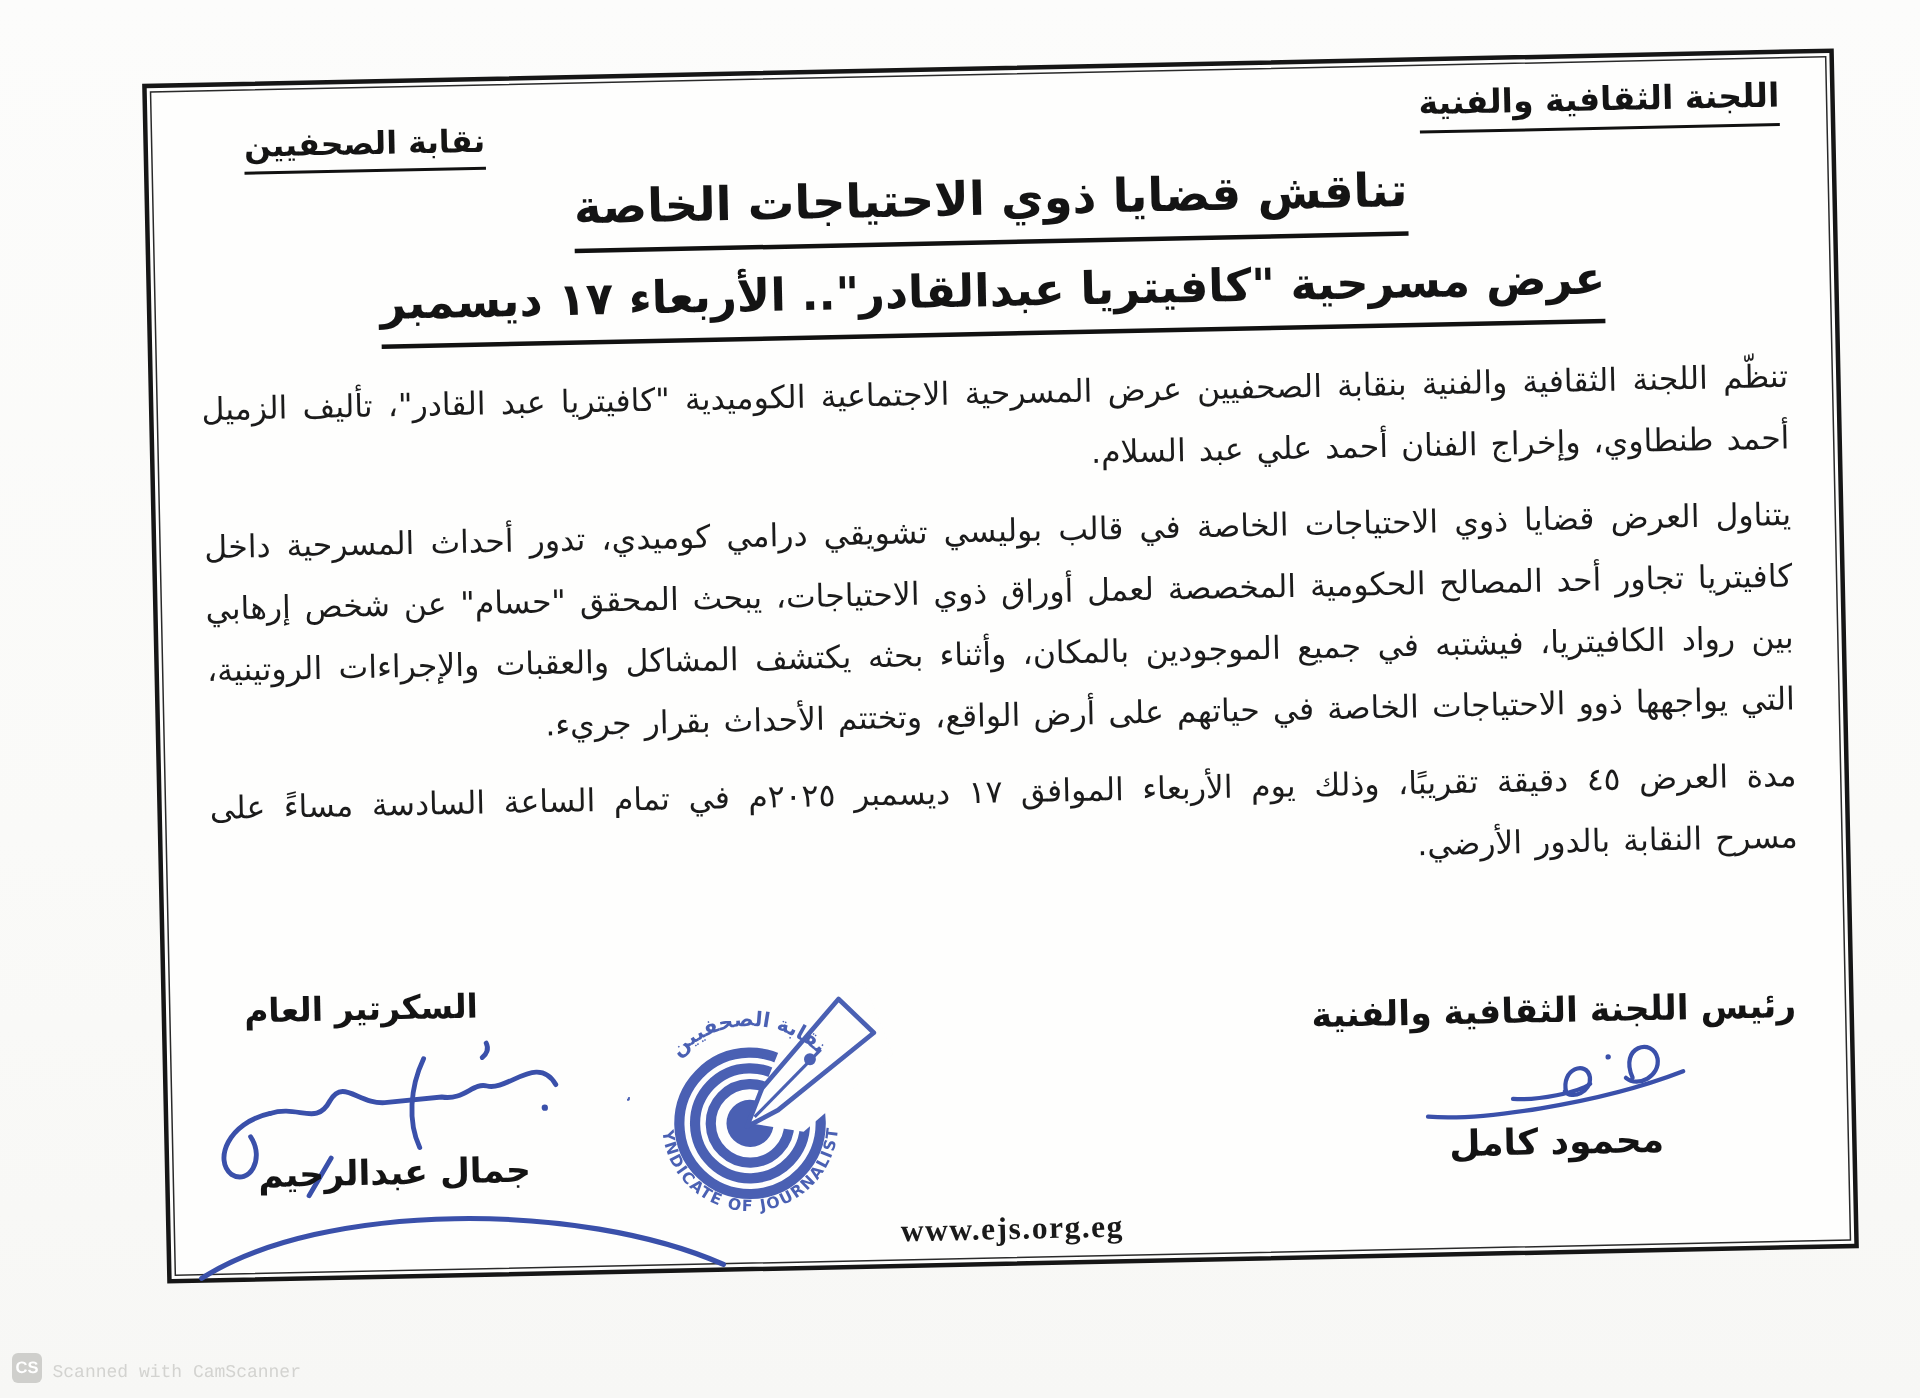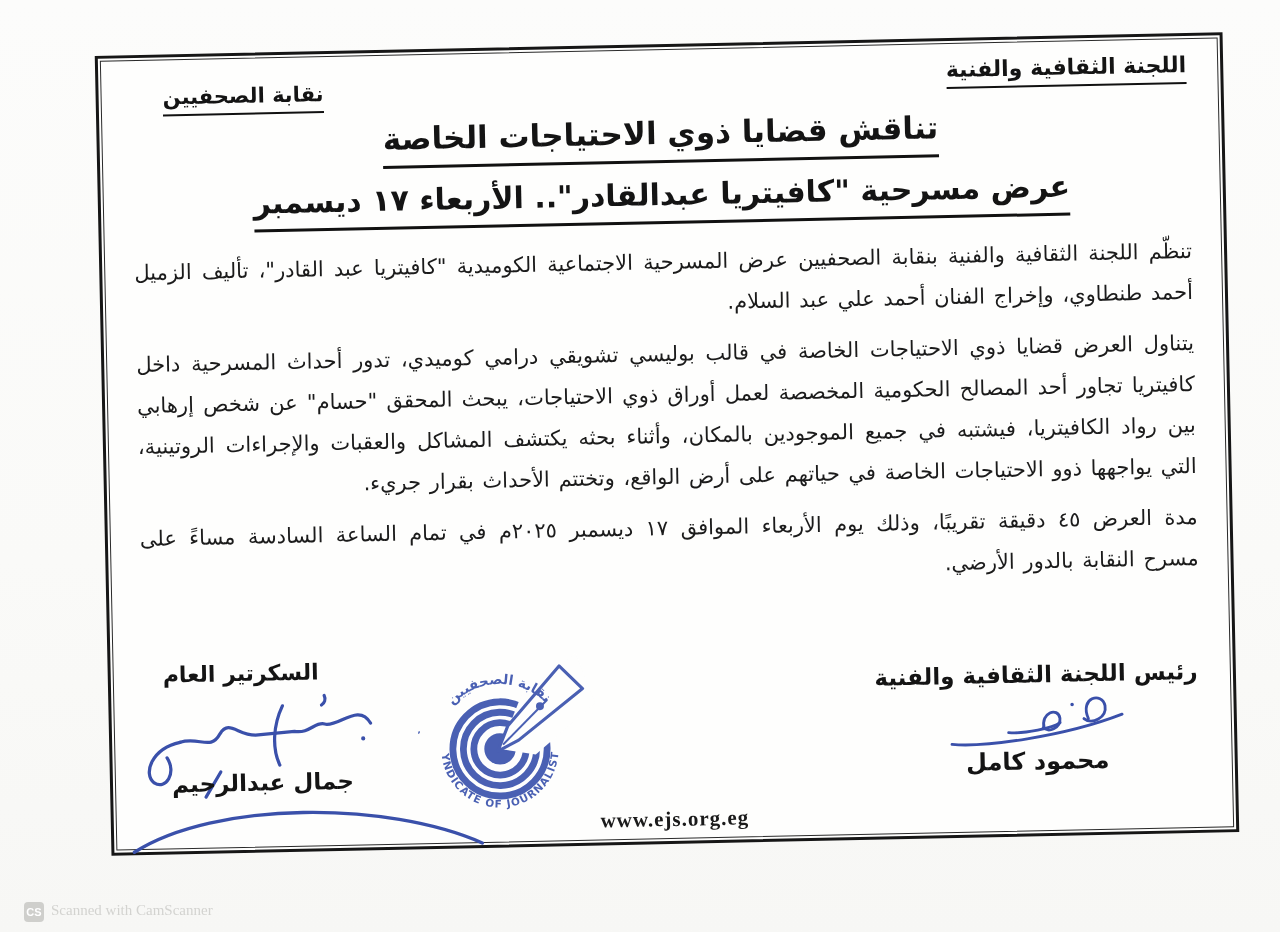--- a/index.html
+++ b/index.html
@@ -37,25 +37,25 @@
   .sig-left{position:absolute;left:14px;bottom:48px;width:260px;text-align:center;}
   .sig-left .sig-title{font-size:22px;font-weight:bold;margin-right:40px;}
   .sig-left svg{display:block;margin:-6px auto 0 auto;}
   .sig-left .sig-name{font-size:23px;font-weight:bold;margin-top:-34px;}
   .stamp{position:absolute;left:300px;bottom:8px;width:178px;height:178px;opacity:.93;}
   .flourish{position:absolute;left:6px;bottom:-16px;}
   .website{position:absolute;bottom:3px;left:50%;transform:translateX(-50%);
     direction:ltr;font-family:"Liberation Serif","DejaVu Serif",serif;
     font-weight:bold;font-size:21px;letter-spacing:1px;color:#1a1a1a;}
   
-  .cam-mark{position:absolute;left:24px;bottom:10px;display:flex;align-items:flex-start;gap:7px;}
+  .cam-mark{position:absolute;left:8px;bottom:10px;display:flex;align-items:flex-end;gap:7px;}
   .cam-badge{width:20px;height:20px;border-radius:4px;background:#cfcfcc;color:#ffffff;
     font-size:11px;font-weight:bold;display:flex;align-items:center;justify-content:center;
     font-family:"Liberation Sans",sans-serif;}
-  .cam-text{color:#d3d3d0;font-size:15px;font-family:Liberation Serif, serif;}
+  .cam-text{color:#d3d3d0;font-size:12px;font-family:Liberation Mono, monospace;}
 </style>
 </head>
 <body>
 
 <div class="scan-page">
 
   <div class="doc">
     <div class="doc-inner">
 
       <div class="hdr-committee">اللجنة الثقافية والفنية</div>

